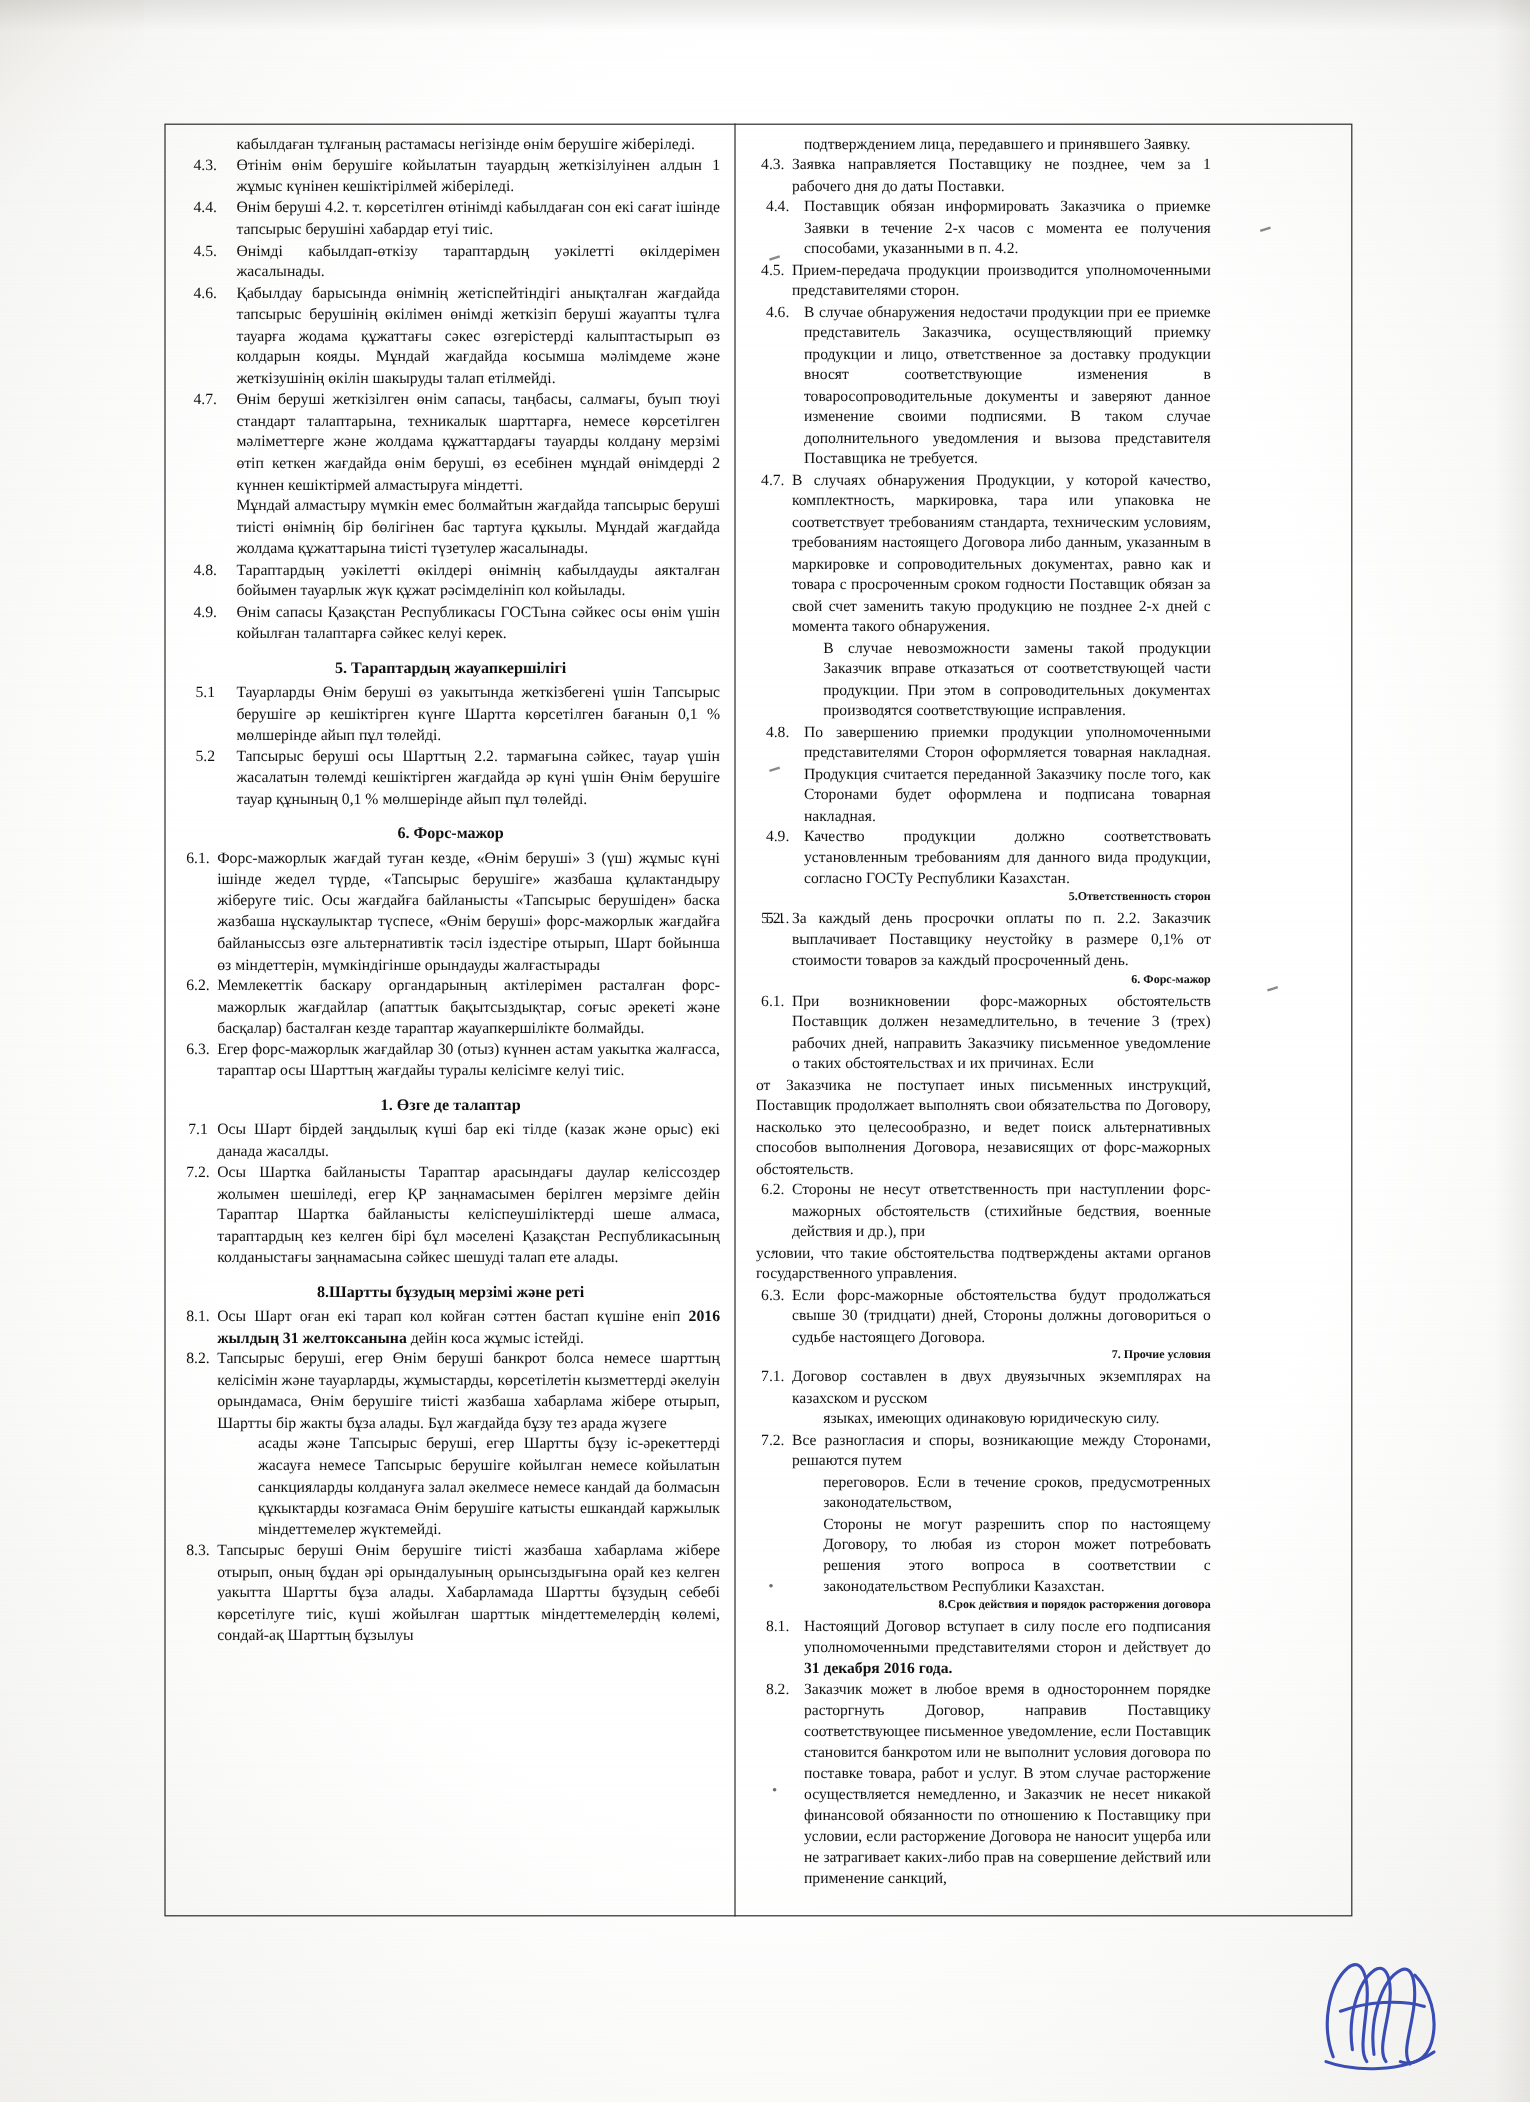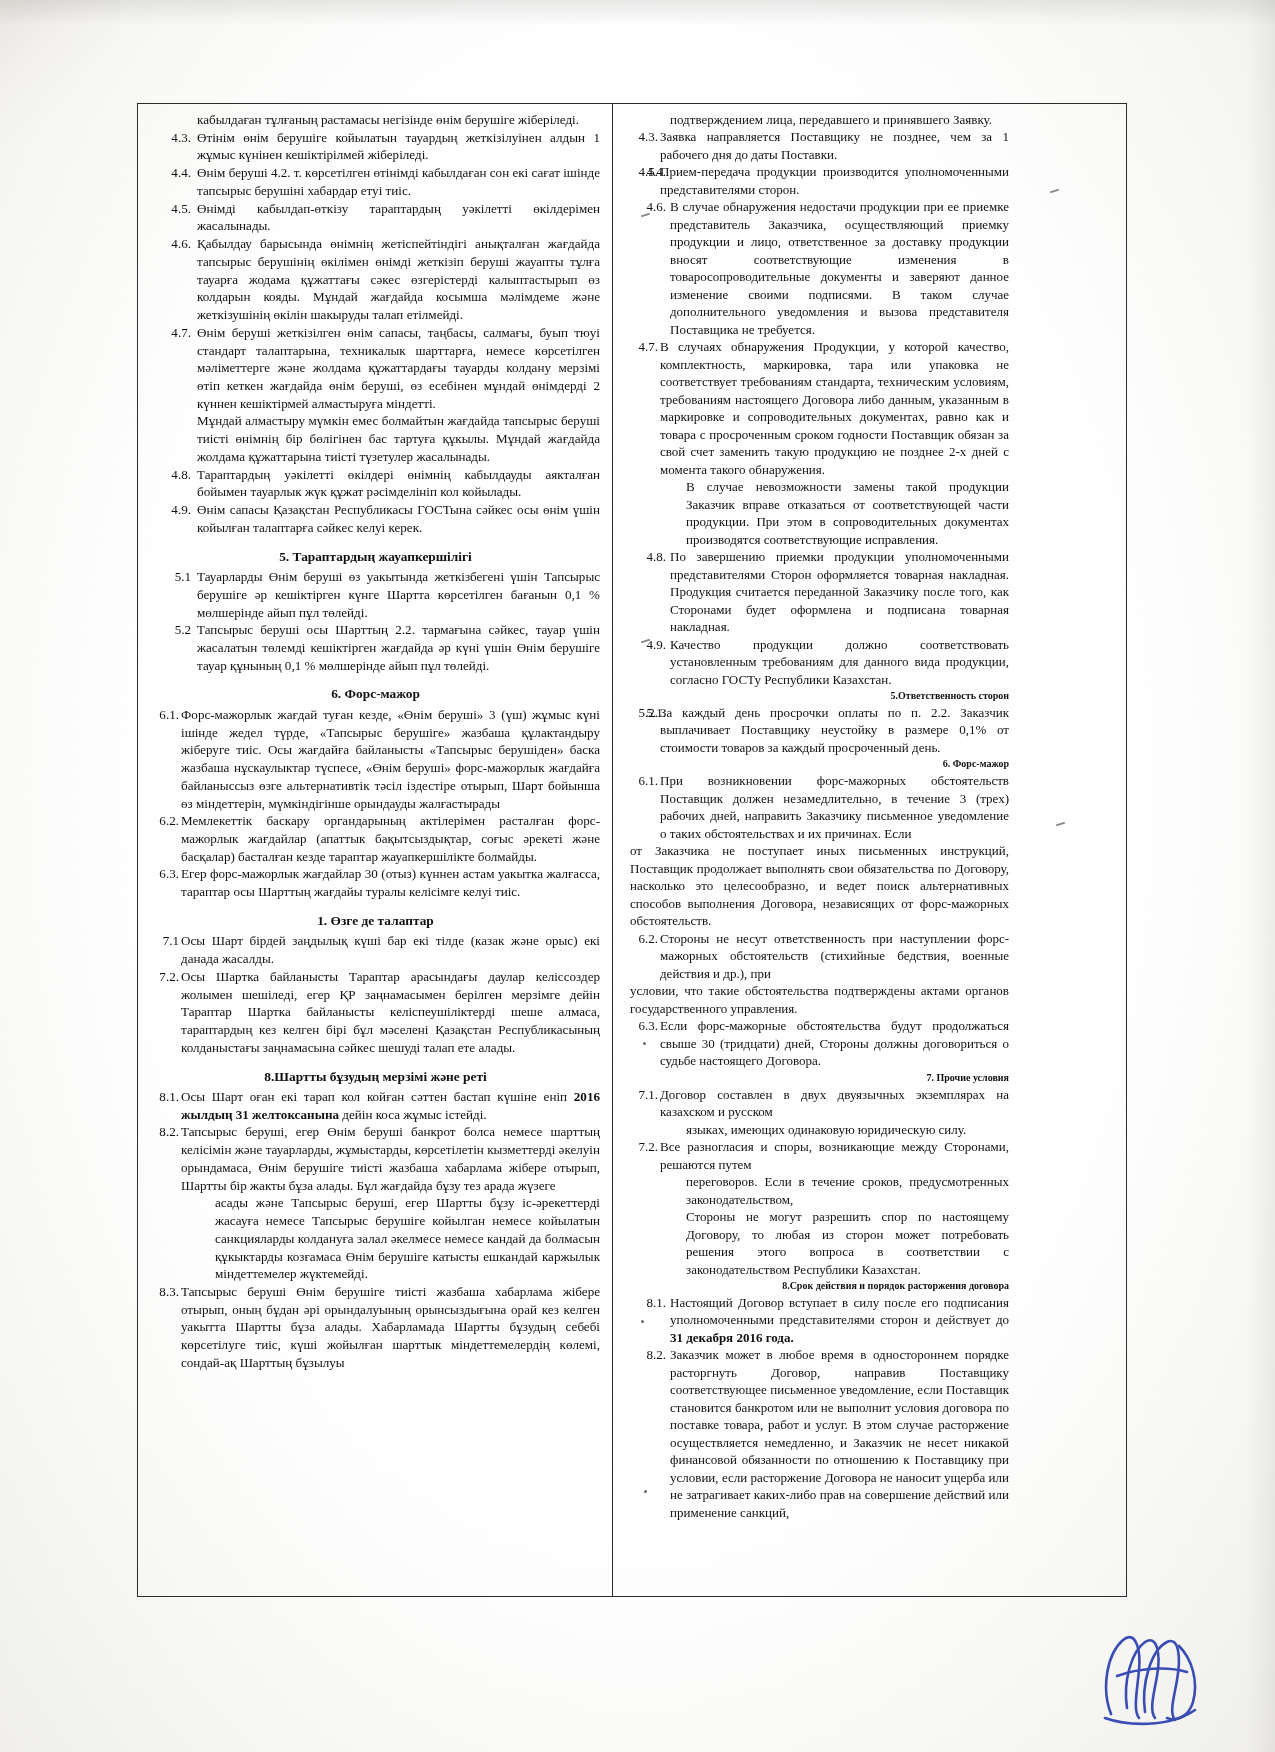--- a/index.html
+++ b/index.html
@@ -73,21 +73,21 @@
 
   
   .clause{
     padding-left:46px;
     text-indent:0;
   }
   .clause .num{
     position:absolute;
     left:0;top:0;
     width:40px;
-    text-align:right;
+    text-align:center;
   }
   .col-ru .clause{padding-left:40px;}
   .col-ru .clause .num{width:36px;}
 
   .clause.tight{padding-left:30px;}
   .clause.tight .num{width:28px;}
 
   
   .cont{padding-left:46px;}
   .cont2{padding-left:64px;}
@@ -177,21 +177,21 @@
       <div class="para clause tight"><span class="num">7.2.</span><span>Осы Шартка байланысты Тараптар арасындағы даулар келіссоздер жолымен шешіледі, егер ҚР заңнамасымен берілген мерзімге дейін Тараптар Шартка байланысты келіспеушіліктерді шеше алмаса, тараптардың кез келген бірі бұл мәселені Қазақстан Республикасының колданыстағы заңнамасына сәйкес шешуді талап ете алады.</span></div>
       <div class="heading">8.Шартты бұзудың мерзімі және реті</div>
       <div class="para clause tight"><span class="num">8.1.</span><span>Осы Шарт оған екі тарап кол койған сәттен бастап  күшіне еніп <b>2016 жылдың 31 желтоксанына</b> дейін коса жұмыс істейді.</span></div>
       <div class="para clause tight"><span class="num">8.2.</span><span>Тапсырыс беруші, егер Өнім беруші банкрот болса немесе шарттың келісімін және  тауарларды, жұмыстарды, көрсетілетін кызметтерді әкелуін орындамаса, Өнім берушіге тиісті жазбаша хабарлама жібере отырып, Шартты бір жакты бұза алады. Бұл жағдайда бұзу тез арада жүзеге</span></div>
       <div class="para cont2"><span>асады  және Тапсырыс беруші, егер Шартты бұзу іс-әрекеттерді жасауға немесе Тапсырыс берушіге койылган немесе койылатын санкцияларды колдануға залал әкелмесе немесе кандай да болмасын құкыктарды козғамаса Өнім берушіге катысты ешкандай каржылык міндеттемелер жүктемейді.</span></div>
       <div class="para clause tight"><span class="num">8.3.</span><span>Тапсырыс беруші Өнім берушіге тиісті жазбаша хабарлама жібере отырып, оның бұдан әрі орындалуының орынсыздығына орай кез келген уакытта Шартты бұза алады. Хабарламада Шартты бұзудың себебі көрсетілуге тиіс, күші жойылған шарттык міндеттемелердің көлемі, сондай-ақ Шарттың бұзылуы</span></div>
     </div>
   <div class="col col-ru" id="col-russian">
       <div class="para cont-ru"><span>подтверждением лица, передавшего и принявшего Заявку.</span></div>
       <div class="para clause tight"><span class="num">4.3.</span><span>Заявка направляется Поставщику не позднее, чем за 1 рабочего дня до даты Поставки.</span></div>
-      <div class="para clause"><span class="num">4.4.</span></div>
+      <div class="para clause"><span class="num">4.4.</span><span>Поставщик обязан информировать Заказчика о приемке Заявки в течение 2-х часов с момента ее получения способами, указанными в п. 4.2.</span></div>
       <div class="para clause tight"><span class="num">4.5.</span><span>Прием-передача продукции производится уполномоченными представителями сторон.</span></div>
       <div class="para clause"><span class="num">4.6.</span><span>В случае обнаружения недостачи продукции при ее приемке представитель Заказчика, осуществляющий приемку продукции и лицо, ответственное за доставку продукции вносят соответствующие изменения в товаросопроводительные документы и заверяют данное изменение своими подписями. В таком случае дополнительного уведомления и вызова представителя Поставщика не требуется.</span></div>
       <div class="para clause tight"><span class="num">4.7.</span><span>В случаях обнаружения Продукции, у которой качество, комплектность, маркировка, тара или упаковка не соответствует требованиям стандарта, техническим условиям, требованиям настоящего Договора либо данным, указанным в маркировке и сопроводительных документах, равно как и товара с просроченным сроком годности Поставщик обязан за свой счет заменить такую продукцию не позднее 2-х дней с момента такого обнаружения.</span></div>
       <div class="para cont-ru2"><span>В случае невозможности замены такой продукции Заказчик вправе отказаться от соответствующей части продукции. При этом в сопроводительных документах производятся соответствующие исправления.</span></div>
       <div class="para clause"><span class="num">4.8.</span><span>По завершению приемки продукции уполномоченными представителями Сторон оформляется товарная накладная. Продукция считается переданной Заказчику после того, как Сторонами будет оформлена и подписана товарная накладная.</span></div>
       <div class="para clause"><span class="num">4.9.</span><span>Качество продукции должно соответствовать установленным требованиям для данного вида продукции, согласно ГОСТу Республики Казахстан.</span></div>
       <div class="heading-ru">5.Ответственность сторон</div>
       <div class="para clause"><span class="num">5.1.</span></div>
       <div class="para clause tight"><span class="num">5.2.</span><span>За каждый день просрочки оплаты по п. 2.2. Заказчик выплачивает Поставщику неустойку в размере 0,1% от стоимости товаров за каждый просроченный день.</span></div>
       <div class="heading-ru">6. Форс-мажор</div>

